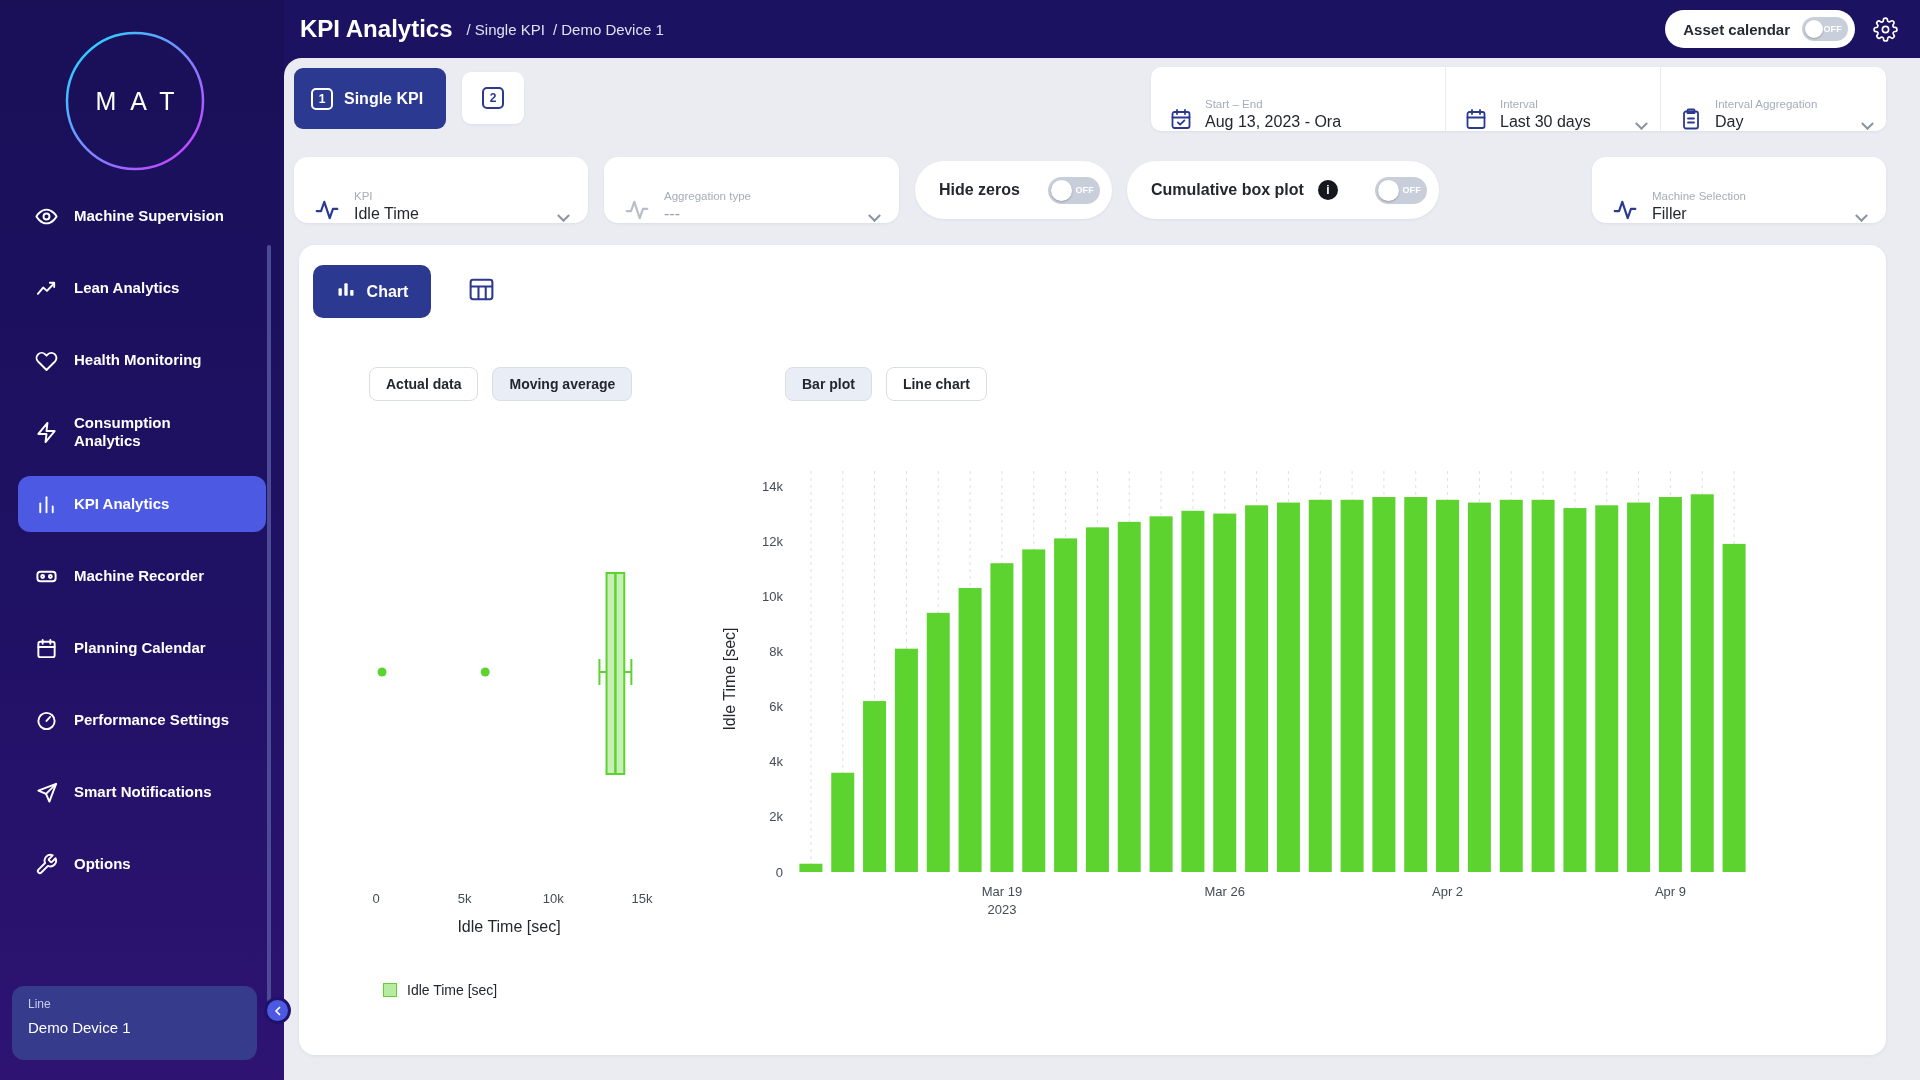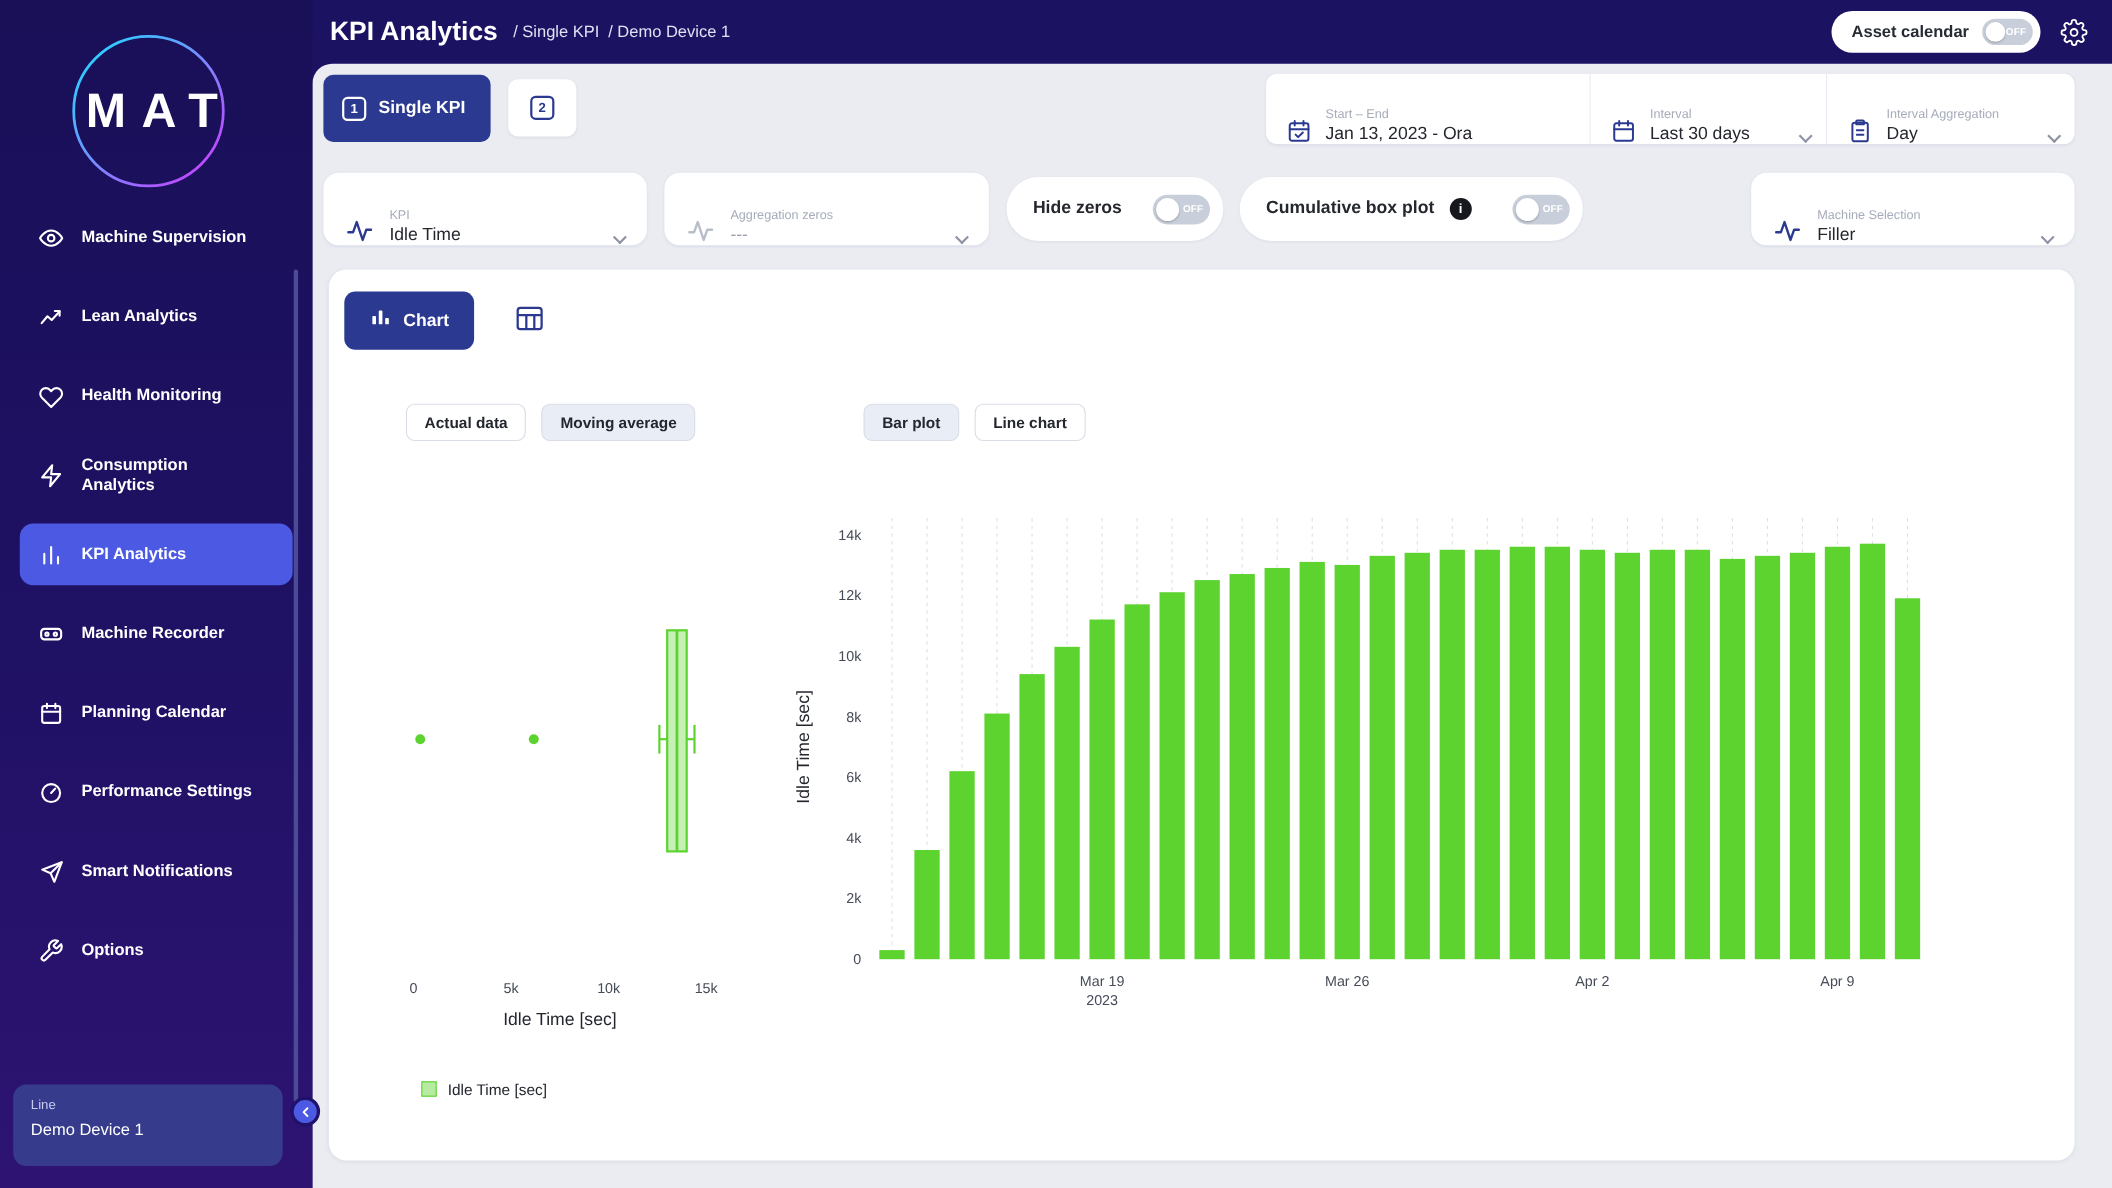--- a/index.html
+++ b/index.html
@@ -3,21 +3,21 @@
 <meta charset="utf-8">
 <style>
 *{margin:0;padding:0;box-sizing:border-box}
 html,body{width:1920px;height:1080px}
 body{font-family:"Liberation Sans",sans-serif;background:#1c1266;overflow:hidden}
 .app{position:relative;width:1920px;height:1080px;background:linear-gradient(180deg,#1b1261,#241069)}
 
 
 .sidebar{position:absolute;left:0;top:0;width:284px;height:1080px;background:linear-gradient(180deg,#191058 0%,#1f1164 55%,#2e1373 100%);z-index:2}
 .logo-wrap{position:absolute;left:64px;top:30px;width:142px;height:142px;cursor:pointer}
-.logo-text{position:absolute;inset:0;display:grid;place-items:center;color:#fff;font-size:44px;font-weight:700;letter-spacing:14px;padding-left:14px}
+.logo-text{position:absolute;inset:0;display:grid;place-items:center;color:#fff;font-size:25px;font-weight:400;letter-spacing:14px;padding-left:14px}
 #sidebar-nav{position:absolute;top:180px;left:0;right:0}
 .nav-item{height:72px;display:flex;align-items:center;gap:16px;padding:0 10px 0 34px;color:#fff;cursor:pointer}
 .nav-item.active{height:56px;margin:8px 18px;padding-left:16px;background:#4c59e2;border-radius:12px}
 .nav-icon{width:24px;height:24px;flex:none;display:grid;place-items:center}
 .nav-icon svg{width:23px;height:23px;stroke:#fff;stroke-width:2;fill:none;stroke-linecap:round;stroke-linejoin:round}
 .nav-label{font-size:15px;font-weight:700;line-height:1.2;max-width:165px}
 .side-scrollbar{position:absolute;right:13px;top:245px;width:4px;height:757px;border-radius:2px;background:#4b4b96;cursor:pointer}
 .device-card{position:absolute;left:12px;bottom:20px;width:245px;height:74px;background:#363b8c;border-radius:12px;padding:11px 16px;cursor:pointer}
 .device-line{font-size:12px;color:#c8ccf2}
 .device-name{font-size:15px;color:#fff;font-weight:500;margin-top:8px}
@@ -262,21 +262,21 @@
         <div class="dsec s1">
           <span class="dicon">
             <svg viewBox="0 0 24 24">
                 <rect x="3.5" y="5" width="17" height="16" rx="2"></rect>
                 <path d="M8 3v4m8-4v4M3.5 10.5h17"></path>
                 <path d="M8.8 15.4l2.3 2.3 4.3-4.3"></path>
               </svg>
           </span>
           <div class="dd-col">
             <span class="dd-label">Start – End</span>
-            <span class="dd-value">Jan 13, 2023 - Ora</span>
+            <span class="dd-value">Aug 13, 2023 - Ora</span>
           </div>
         </div>
         <div class="dsec s2">
           <span class="dicon">
             <svg viewBox="0 0 24 24">
                 <rect x="3.5" y="5" width="17" height="16" rx="2"></rect>
                 <path d="M8 3v4m8-4v4M3.5 10.5h17"></path>
               </svg>
           </span>
           <div class="dd-col">
@@ -314,21 +314,21 @@
         <span class="chev"></span>
       </div>
 
       <div class="dd agg">
         <span class="ddicon gray">
           <svg viewBox="0 0 24 24">
               <path d="M2.5 13h4l3-8.5 5 15 3-8.5h4"></path>
             </svg>
         </span>
         <div class="dd-col">
-          <span class="dd-label">Aggregation zeros</span>
+          <span class="dd-label">Aggregation type</span>
           <span class="dd-value muted">---</span>
         </div>
         <span class="chev"></span>
       </div>
 
       <div class="pillctl hz">
         <span class="pill-label">Hide zeros</span>
         <span class="toggle" style="margin-left:auto">
           <span class="knob"></span>
           <span class="tg-label">OFF</span>

